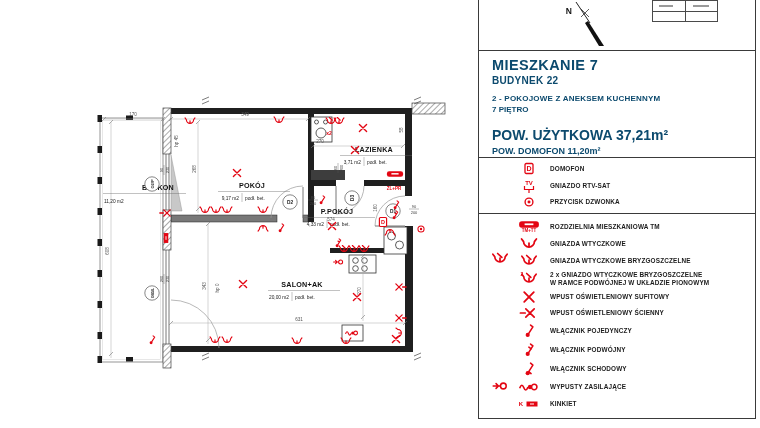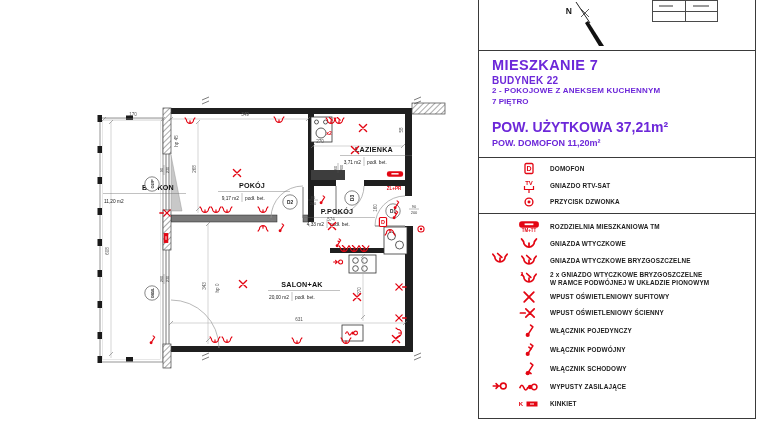--- a/index.html
+++ b/index.html
@@ -3,24 +3,24 @@
 <meta charset="utf-8">
 <style>
   html,body{margin:0;padding:0;background:#fff;font-family:"Liberation Sans",sans-serif;}
   .screen{position:relative;width:760px;height:428px;background:#fff;overflow:hidden;}
   svg{font-family:"Liberation Sans",sans-serif;}
   
   .vline,.hline{position:absolute;background:#3a3a3a;}
   .vline{width:1px;}
   .hline{height:1px;}
   
-  .title-block{position:absolute;left:479px;top:50px;width:276px;height:107px;padding:7px 0 0 13px;box-sizing:border-box;color:#6d28d9;}
+  .title-block{position:absolute;left:479px;top:50px;width:276px;height:107px;padding:7px 0 0 13px;box-sizing:border-box;color:#0c4a6e;}
   .tb-apartment{font-size:14.5px;font-weight:bold;letter-spacing:.4px;}
   .tb-building{font-size:10px;font-weight:bold;margin-top:2px;letter-spacing:.3px;}
-  .tb-layout{font-size:8px;font-weight:bold;margin-top:0;letter-spacing:.2px;}
+  .tb-layout{font-size:8px;font-weight:bold;margin-top:8px;letter-spacing:.2px;}
   .tb-floor{font-size:8px;font-weight:bold;margin-top:2px;}
   .tb-area1{font-size:14px;font-weight:bold;margin-top:13px;}
   .tb-area2{font-size:9px;font-weight:bold;margin-top:3px;}
   
   .sec{position:absolute;left:479px;width:276px;box-sizing:border-box;display:flex;flex-direction:column;}
   .sec-a{top:157px;height:56px;justify-content:space-evenly;padding:3px 0;}
   .sec-b{top:213px;height:205px;justify-content:space-evenly;padding:4px 0;}
   .lrow{position:relative;display:flex;align-items:center;min-height:14px;padding-left:38px;}
   .licon{width:24px;display:flex;justify-content:center;align-items:center;flex-direction:column;flex-shrink:0;}
   .pre-icon{position:absolute;left:12px;top:50%;transform:translateY(-50%);}

